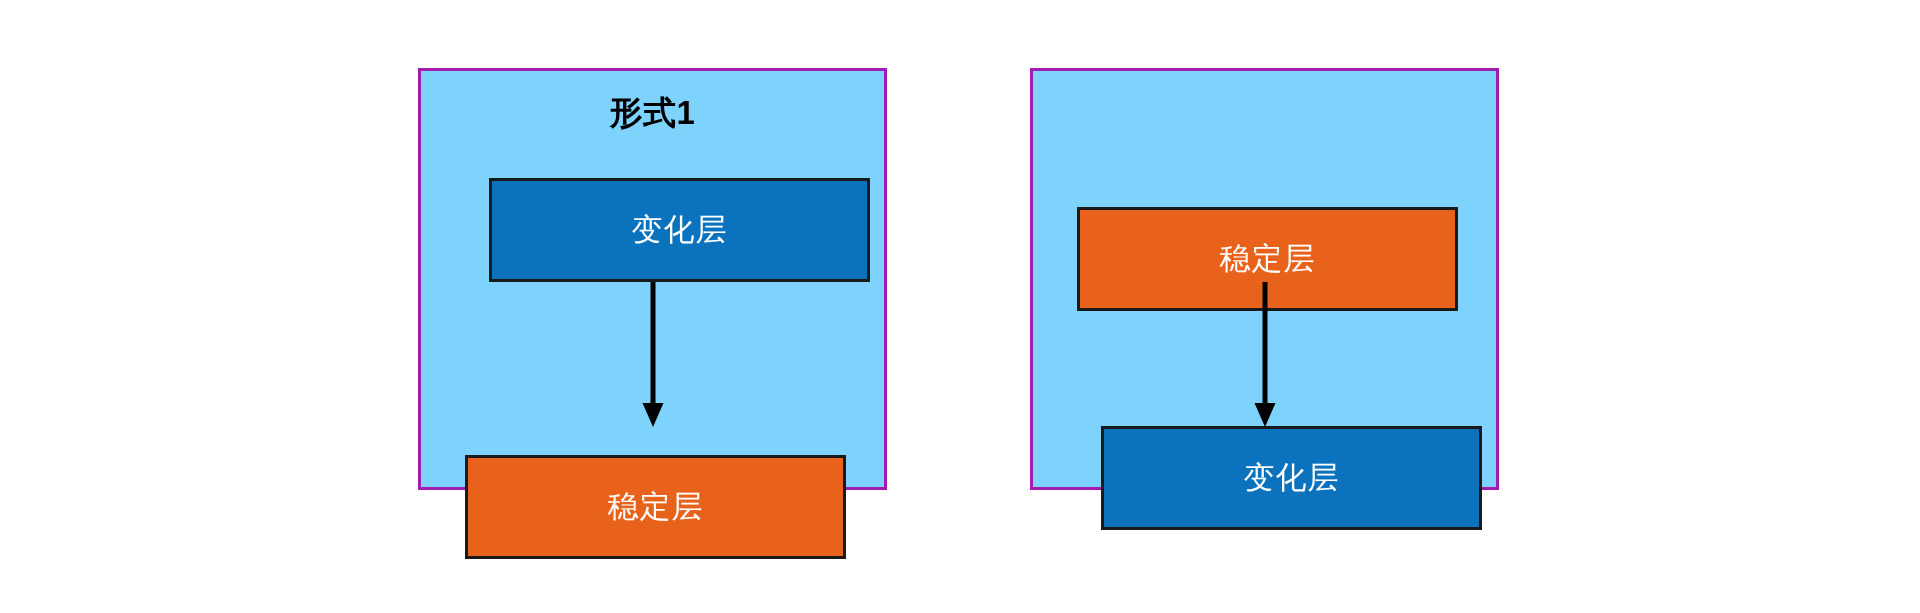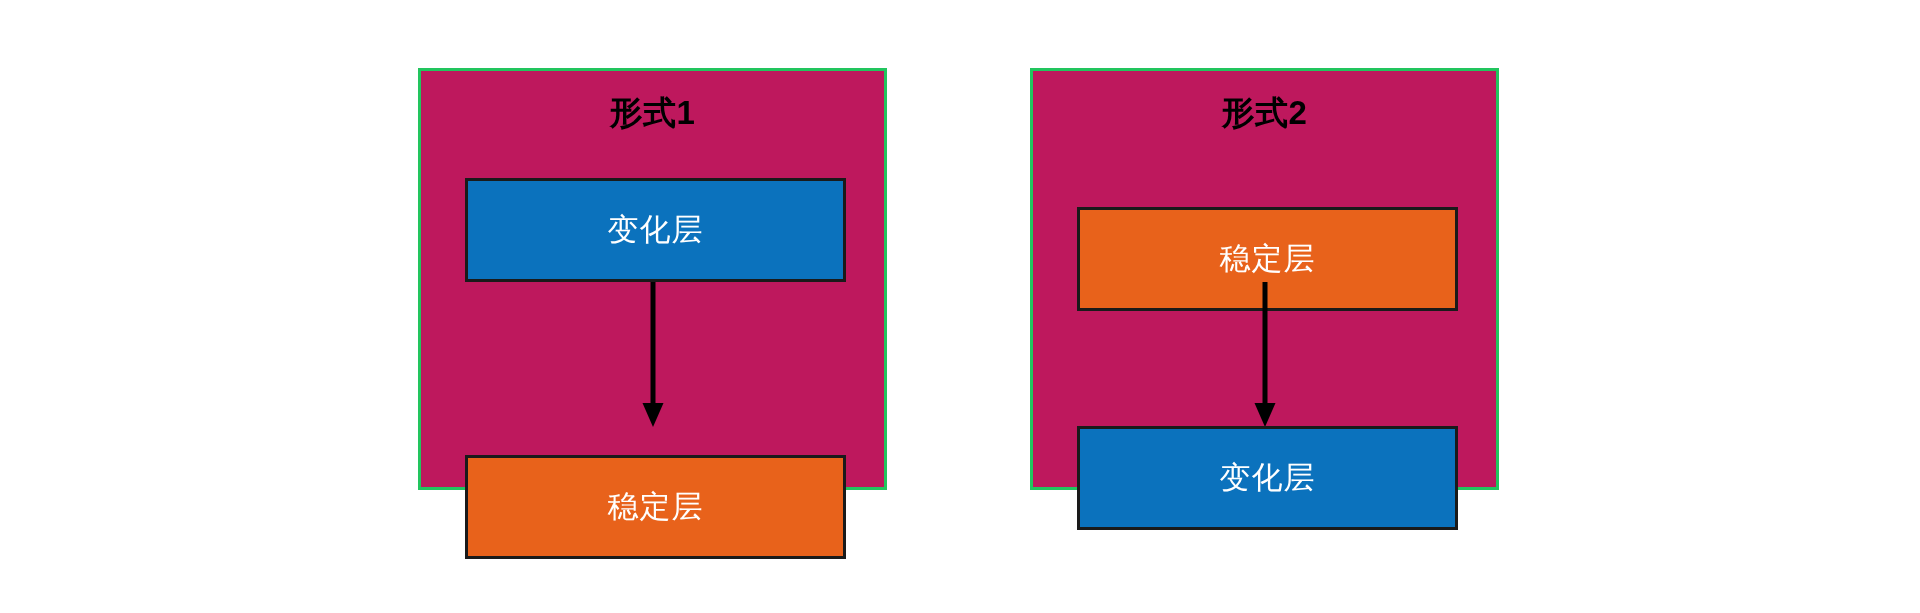--- a/index.html
+++ b/index.html
@@ -18,22 +18,22 @@
     position: relative;
     width: 1920px;
     height: 613px;
     background: #ffffff;
   }
   .panel {
     position: absolute;
     top: 68px;
     width: 469px;
     height: 422px;
-    background: #be185d;
-    border: 3px solid #22c55e;
+    background: #7dd3fc;
+    border: 3px solid #a21caf;
     box-sizing: border-box;
   }
   .panel-left  { left: 418px; }
   .panel-right { left: 1030px; }
 
   .panel-title {
     position: absolute;
     left: 0;
     right: 0;
     top: 22px;
@@ -56,21 +56,21 @@
     align-items: center;
     justify-content: center;
     color: #ffffff;
     font-size: 31px;
     font-weight: normal;
     letter-spacing: 1px;
   }
   .node-top    { top: 107px; }
   .node-bottom { top: 355px; }
 
-  .node-blue   { background: #0b72bd; }
+  .node-blue   { background: #0b72bd; margin-left: 24px; }
   .node-orange { background: #e8621b; margin-top: 29px; }
 
   .connector {
     position: absolute;
     left: 50%;
     top: 211px;
     width: 24px;
     height: 146px;
     margin-left: -12px;
     pointer-events: none;
@@ -97,21 +97,20 @@
       </svg>
     </div>
 
     <div class="node node-bottom node-orange">
       <span>稳定层</span>
     </div>
   </div>
 
   <div class="panel panel-right">
 
-    <div class="panel-title">形式2</div>
 
     <div class="node node-top node-orange">
       <span>稳定层</span>
     </div>
 
     <div class="connector">
       <svg width="24" height="146" viewBox="0 0 24 146" xmlns="http://www.w3.org/2000/svg">
         <line x1="12" y1="0" x2="12" y2="124" stroke="#000000" stroke-width="5"></line>
         <polygon points="12,145 1.5,121 22.5,121" fill="#000000"></polygon>
       </svg>

